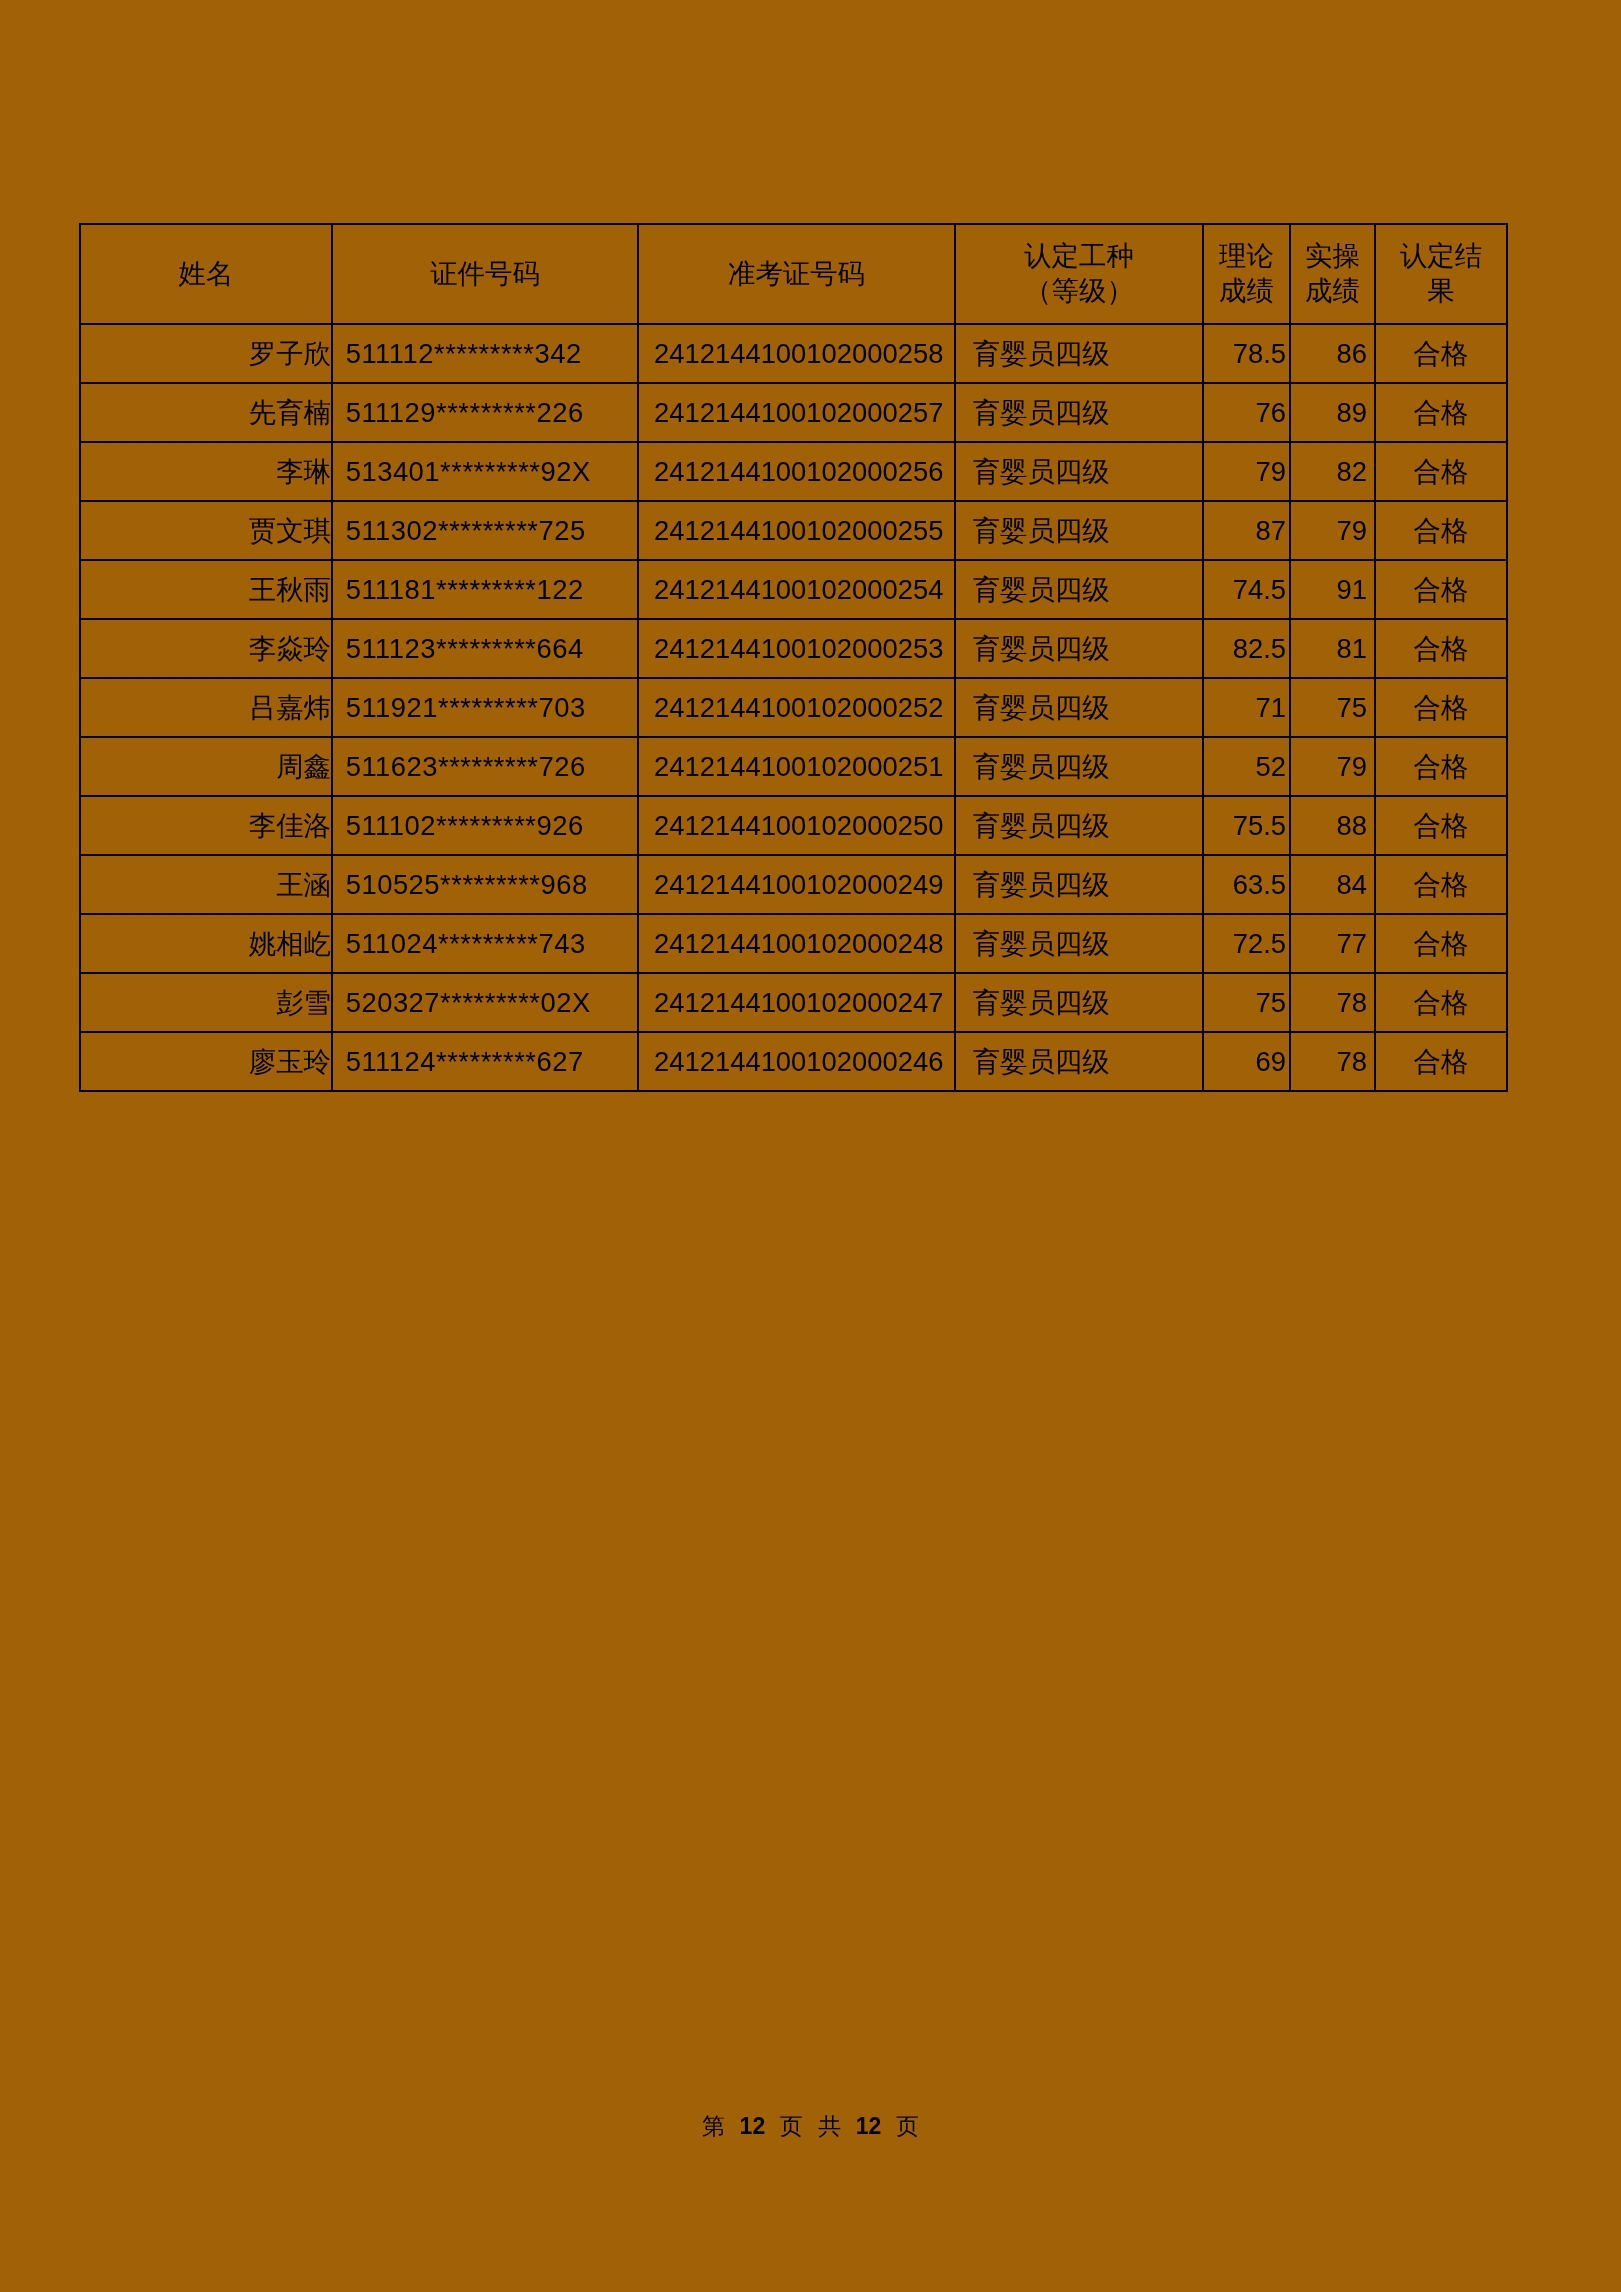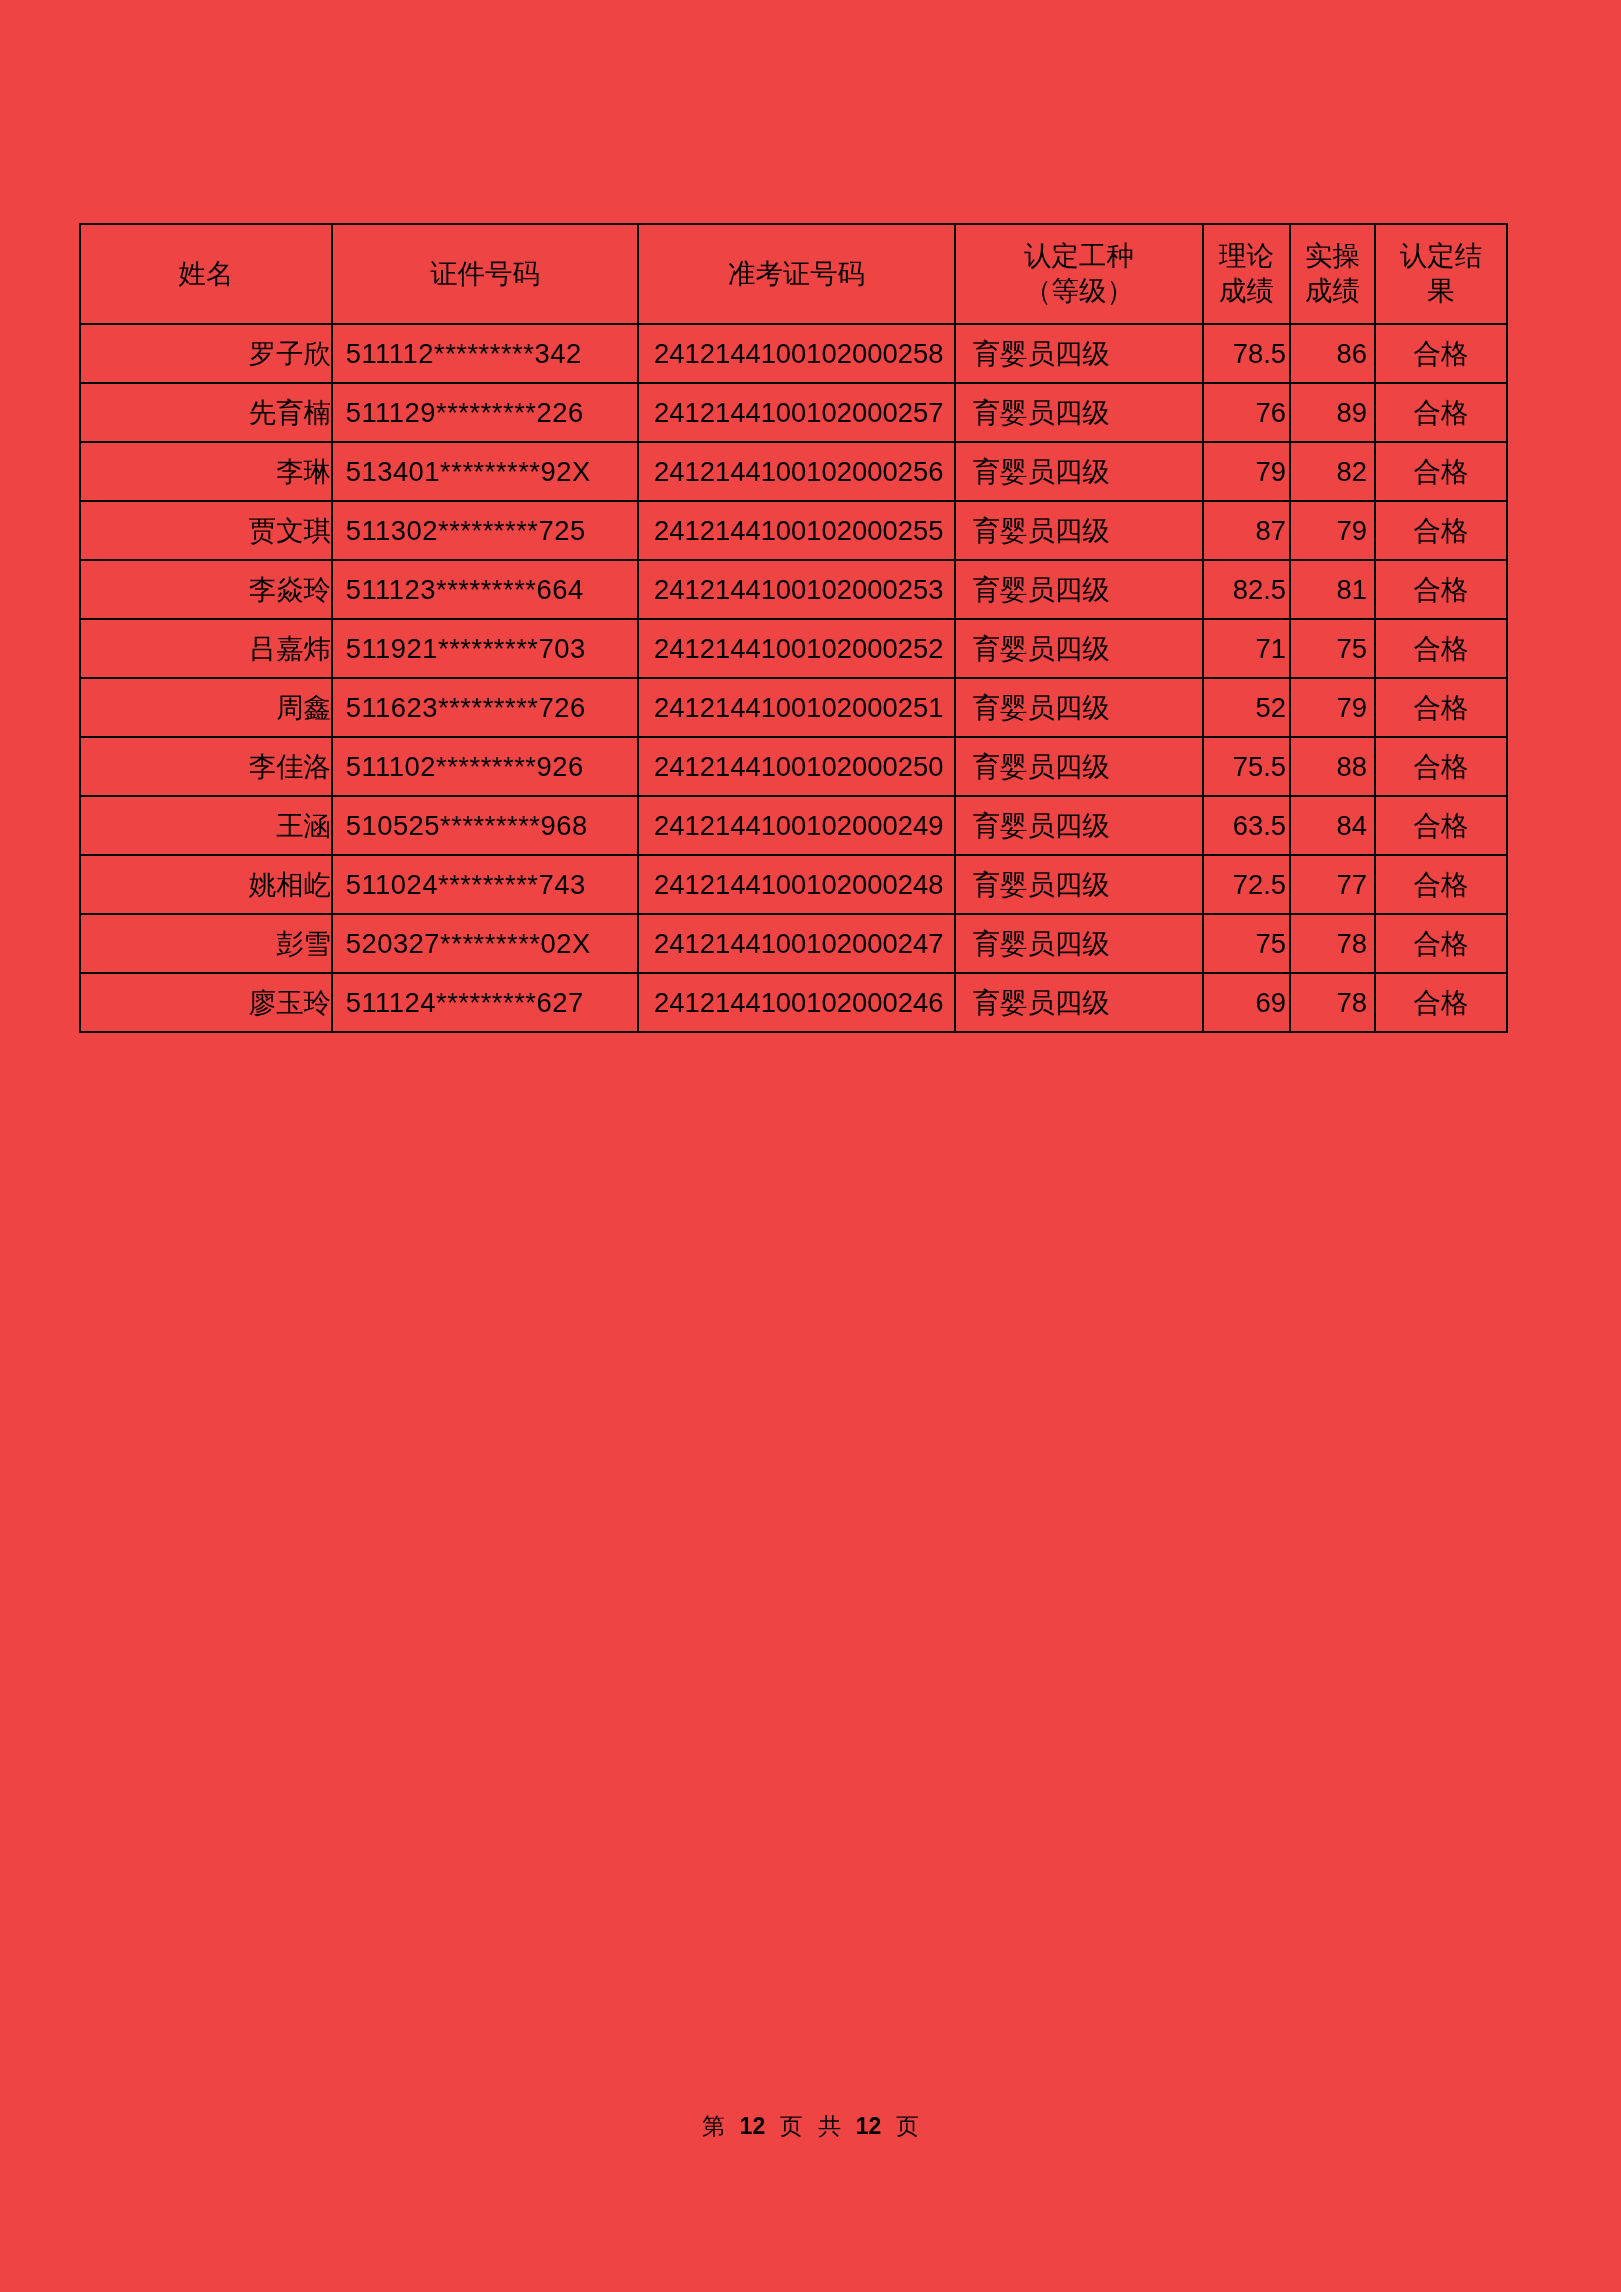--- a/index.html
+++ b/index.html
@@ -1,21 +1,21 @@
 <!DOCTYPE html>
 <html><head>
 <meta charset="utf-8">
 <style>
   * { margin: 0; padding: 0; box-sizing: border-box; }
   html, body { background: #e8e8e8; }
   .page {
     position: relative;
     width: 1621px;
     height: 2293px;
-    background: #ef4444;
+    background: #a16207;
     margin: 0 auto;
     font-family: "Liberation Serif", serif;
     color: #000000;
     overflow: hidden;
   }
   table.results {
     position: absolute;
     left: 79px;
     top: 223px;
     width: 1427px;
@@ -159,20 +159,29 @@
     <tr>
       <td class="c-name">贾文琪</td>
       <td class="c-id">511302*********725</td>
       <td class="c-exam">2412144100102000255</td>
       <td class="c-occ">育婴员四级</td>
       <td class="c-theory">87</td>
       <td class="c-prac">79</td>
       <td class="c-result">合格</td>
     </tr>
 
+    <tr>
+      <td class="c-name">王秋雨</td>
+      <td class="c-id">511181*********122</td>
+      <td class="c-exam">2412144100102000254</td>
+      <td class="c-occ">育婴员四级</td>
+      <td class="c-theory">74.5</td>
+      <td class="c-prac">91</td>
+      <td class="c-result">合格</td>
+    </tr>
 
     <tr>
       <td class="c-name">李焱玲</td>
       <td class="c-id">511123*********664</td>
       <td class="c-exam">2412144100102000253</td>
       <td class="c-occ">育婴员四级</td>
       <td class="c-theory">82.5</td>
       <td class="c-prac">81</td>
       <td class="c-result">合格</td>
     </tr>

